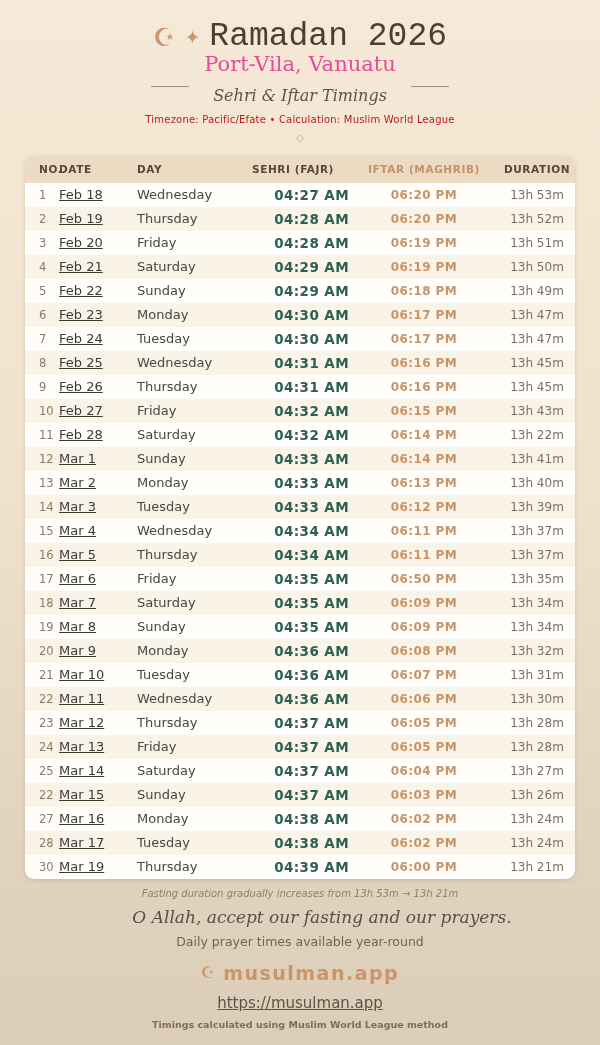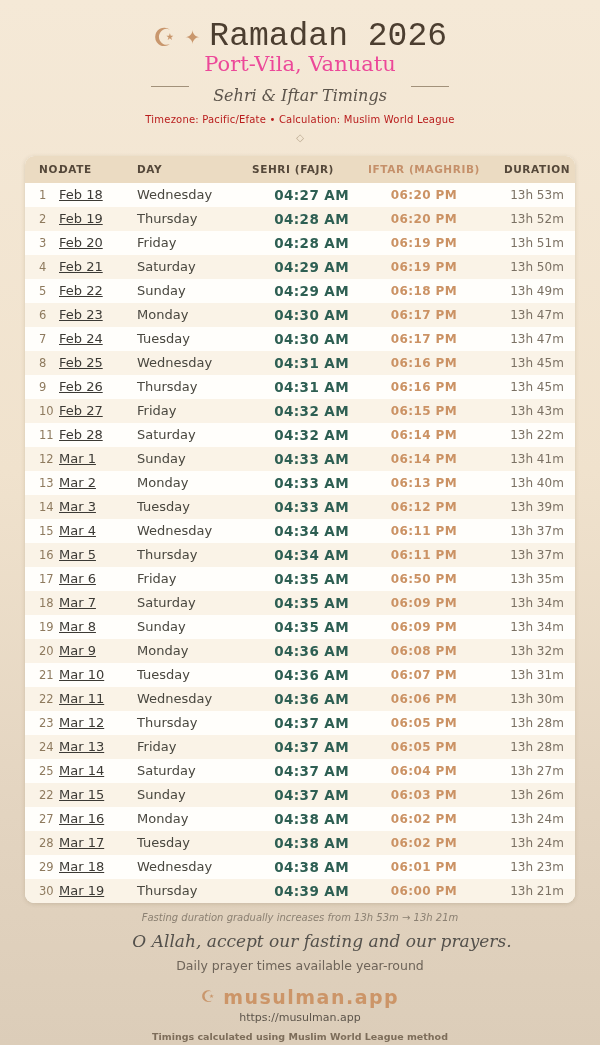--- a/index.html
+++ b/index.html
@@ -50,21 +50,21 @@
   td.dur  { text-align: center; color: #7b7164; font-size: 12px; }
 
   
   .footer { text-align: center; }
   .note { margin-top: 9px; font-style: italic; font-size: 10px; color: #8b8072; }
   .dua { margin-top: 8px; font-family: "DejaVu Serif", "Liberation Serif", serif; font-style: italic; font-size: 17px; color: #53504b; margin-left: 44px; }
   .tagline { margin-top: 7px; font-size: 12.5px; color: #6e6459; }
   .brand-row { margin-top: 13px; display: flex; align-items: center; justify-content: center; gap: 8px; }
   .brand-crescent { color: #c9976d; font-size: 16px; line-height: 1; }
   .brand { font-size: 19px; font-weight: bold; letter-spacing: 1.5px; color: #cc9568; }
-  .url { margin-top: 3px; font-size: 11px; color: #5c544a; }
+  .url { margin-top: 10px; font-size: 15px; color: #5c544a; text-decoration: underline; }
   .method { margin-top: 7px; font-size: 9.5px; font-weight: bold; color: #7d6d5a; }
 </style>
 </head>
 <body>
 
 <div class="header">
   <div class="title-row">
     <span class="crescent">☪</span>
     <span class="sparkle">✦</span>
     <span class="title">Ramadan 2026</span>
@@ -318,28 +318,20 @@
   </tr>
         <tr>
     <td class="no">28</td>
     <td class="date">Mar 17</td>
     <td class="day">Tuesday</td>
     <td class="sehri">04:38 AM</td>
     <td class="iftar">06:02 PM</td>
     <td class="dur">13h 24m</td>
   </tr>
         <tr>
-    <td class="no">29</td>
-    <td class="date">Mar 18</td>
-    <td class="day">Wednesday</td>
-    <td class="sehri">04:38 AM</td>
-    <td class="iftar">06:01 PM</td>
-    <td class="dur">13h 23m</td>
-  </tr>
-        <tr>
     <td class="no">30</td>
     <td class="date">Mar 19</td>
     <td class="day">Thursday</td>
     <td class="sehri">04:39 AM</td>
     <td class="iftar">06:00 PM</td>
     <td class="dur">13h 21m</td>
   </tr>
       </tbody>
   </table>
 </div>

